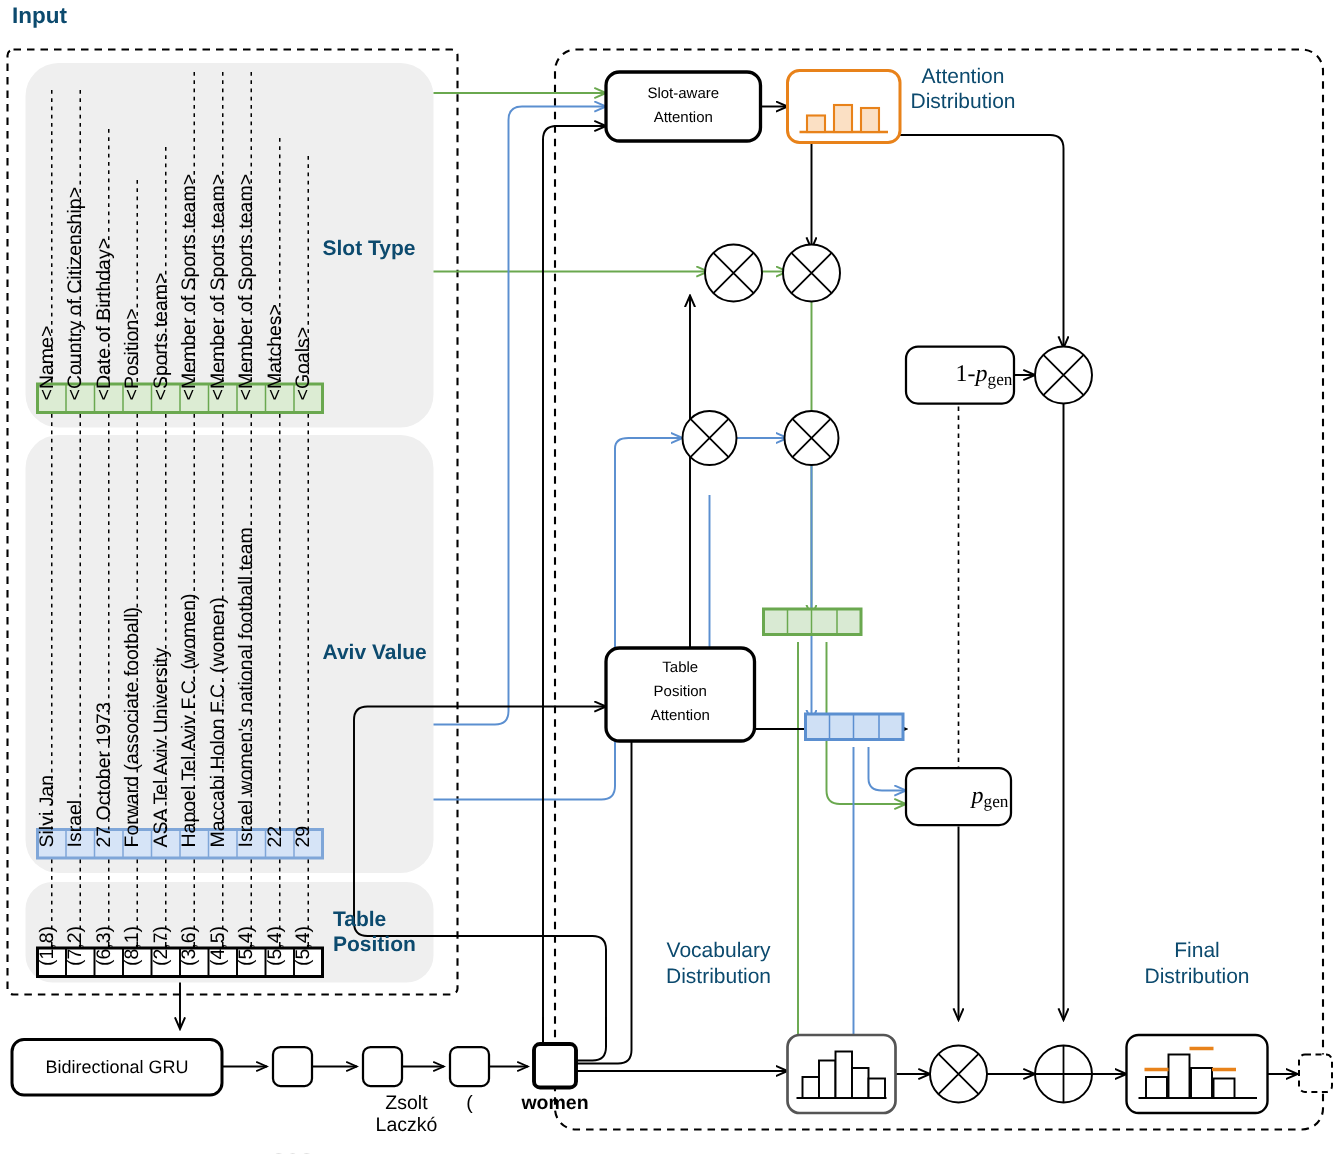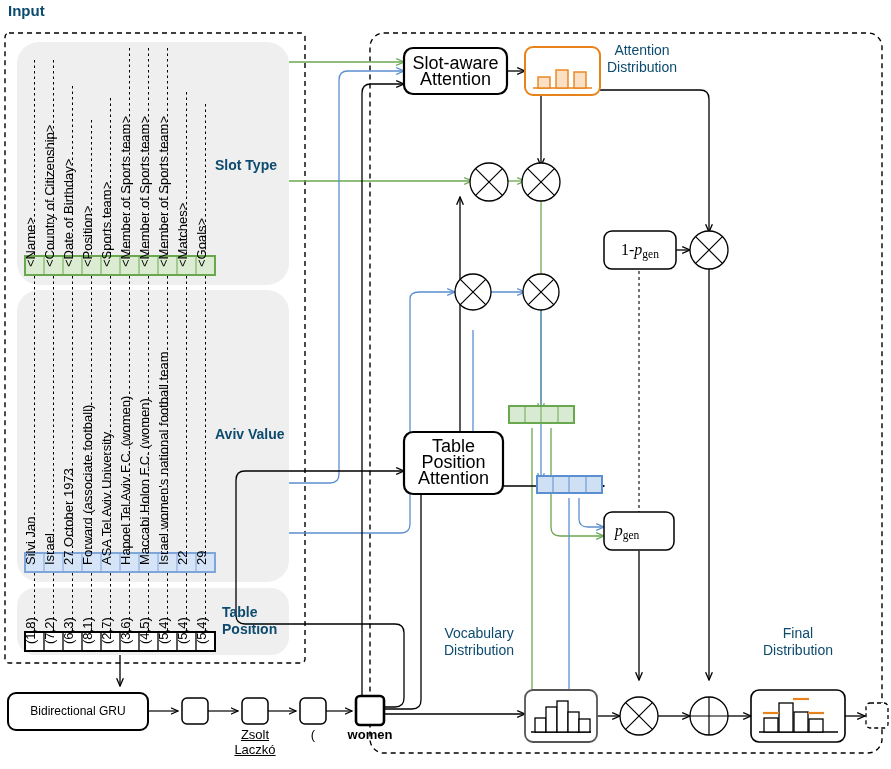--- a/index.html
+++ b/index.html
@@ -4,21 +4,21 @@
 <style>
   html,body{margin:0;padding:0;background:#ffffff;}
   body{font-family:"Liberation Sans",sans-serif;}
   #root{position:relative;width:891px;height:769px;overflow:hidden;background:#fff;}
   svg#canvas{position:absolute;left:0;top:0;width:891px;height:769px;}
   .lbl{position:absolute;white-space:nowrap;color:#0c4a6e;}
   .bold{font-weight:bold;}
   #input-title{left:8px;top:2px;font-size:15px;font-weight:bold;}
   .secLabel{font-size:14px;font-weight:bold;}
   .plainLabel{font-size:14px;font-weight:normal;text-align:center;line-height:17px;}
-  .boxtext{position:absolute;font-size:18px;line-height:16px;text-align:center;color:#000;}
+  .boxtext{position:absolute;font-size:10px;line-height:16px;text-align:center;color:#000;}
   .vtext{position:absolute;transform-origin:left bottom;transform:rotate(-90deg);
          white-space:nowrap;font-size:13px;color:#000;}
   .tok{position:absolute;text-align:center;font-size:13px;line-height:15px;}
   .mathi{font-style:italic;font-family:"Liberation Serif",serif;}
   .subs{font-size:0.72em;vertical-align:-0.25em;font-family:"Liberation Serif",serif;font-style:normal;}
   .mbox{position:absolute;font-family:"Liberation Serif",serif;font-size:16px;
         display:flex;align-items:center;justify-content:center;}
 </style>
 </head>
 <body>
@@ -304,31 +304,31 @@
   <div class="vtext" style="left:171px;top:629px;">(5,4)</div>
   <div class="vtext" style="left:190px;top:629px;">(5,4)</div>
   <div class="vtext" style="left:209px;top:629px;">(5,4)</div>
 
   <div class="lbl secLabel" style="left:215px;top:157px;">Slot Type</div>
   <div class="lbl secLabel" style="left:215px;top:426px;">Aviv Value</div>
   <div class="lbl secLabel" style="left:222px;top:604px;line-height:17px;">Table<br>Position</div>
 
   <div class="boxtext" style="left:404px;top:55px;width:103px;">Slot-aware<br>Attention</div>
   <div class="boxtext" style="left:404px;top:438px;width:99px;">Table<br>Position<br>Attention</div>
-  <div class="mbox" style="left:592px;top:512px;width:70px;height:38px;">
+  <div class="mbox" style="left:625px;top:512px;width:70px;height:38px;">
     <span><span class="mathi">p</span><span class="subs">gen</span></span>
   </div>
-  <div class="mbox" style="left:604px;top:231px;width:72px;height:38px;">
+  <div class="mbox" style="left:604px;top:231px;width:72px;height:38px;padding-left:16px;">
     <span>1-<span class="mathi">p</span><span class="subs">gen</span></span>
   </div>
 
   <div class="boxtext" style="left:8px;top:703px;width:140px;font-size:12px;">Bidirectional GRU</div>
 
   <div class="tok" style="left:155px;top:766px;width:80px;">&lt;SOS&gt;</div>
-  <div class="tok" style="left:222px;top:727px;width:66px;text-decoration:underline;">Zsolt<br>Laczkó</div>
+  <div class="tok" style="left:238px;top:727px;width:66px;">Zsolt<br>Laczkó</div>
   <div class="tok" style="left:288px;top:727px;width:50px;">(</div>
   <div class="tok bold" style="left:345px;top:727px;width:50px;">women</div>
 
   <div class="lbl plainLabel" style="left:607px;top:42px;">Attention<br>Distribution</div>
   <div class="lbl plainLabel" style="left:444px;top:625px;">Vocabulary<br>Distribution</div>
   <div class="lbl plainLabel" style="left:738px;top:625px;width:120px;">Final<br>Distribution</div>
 
 </div>
 
 </body></html>

